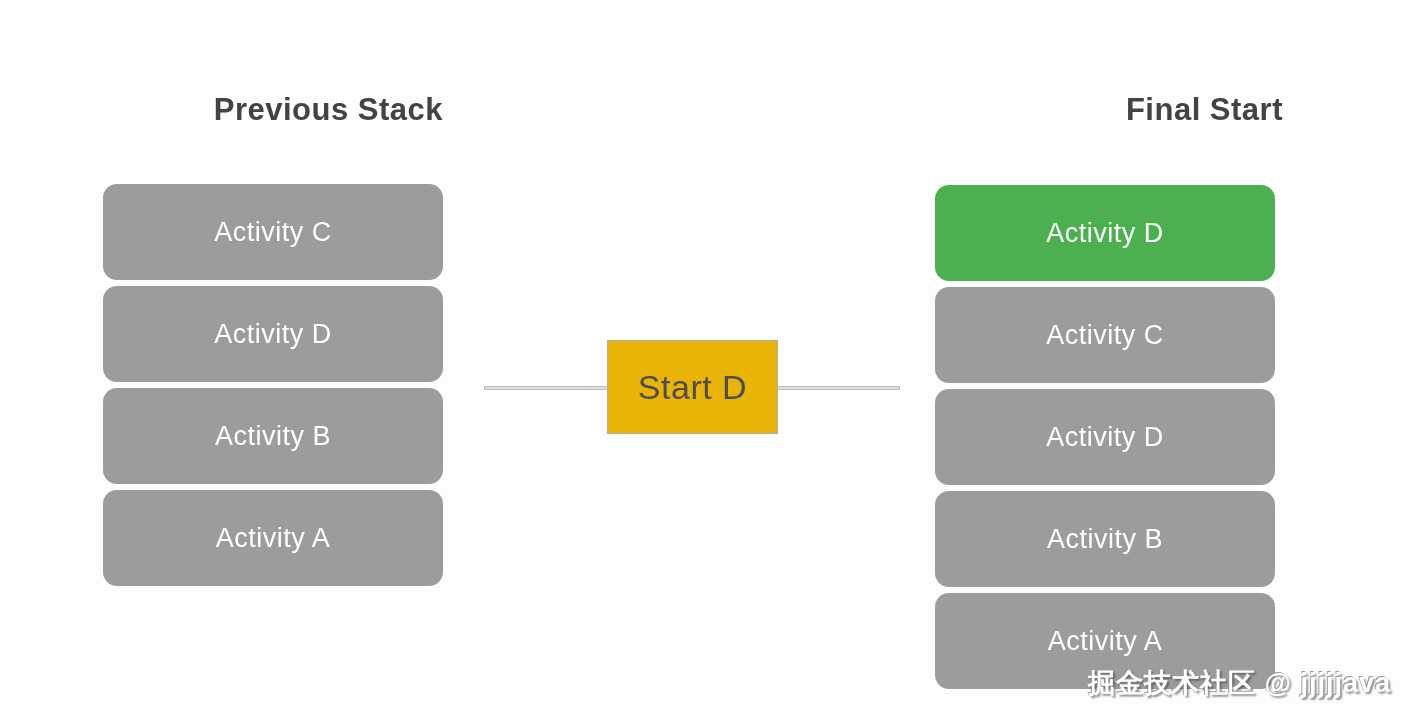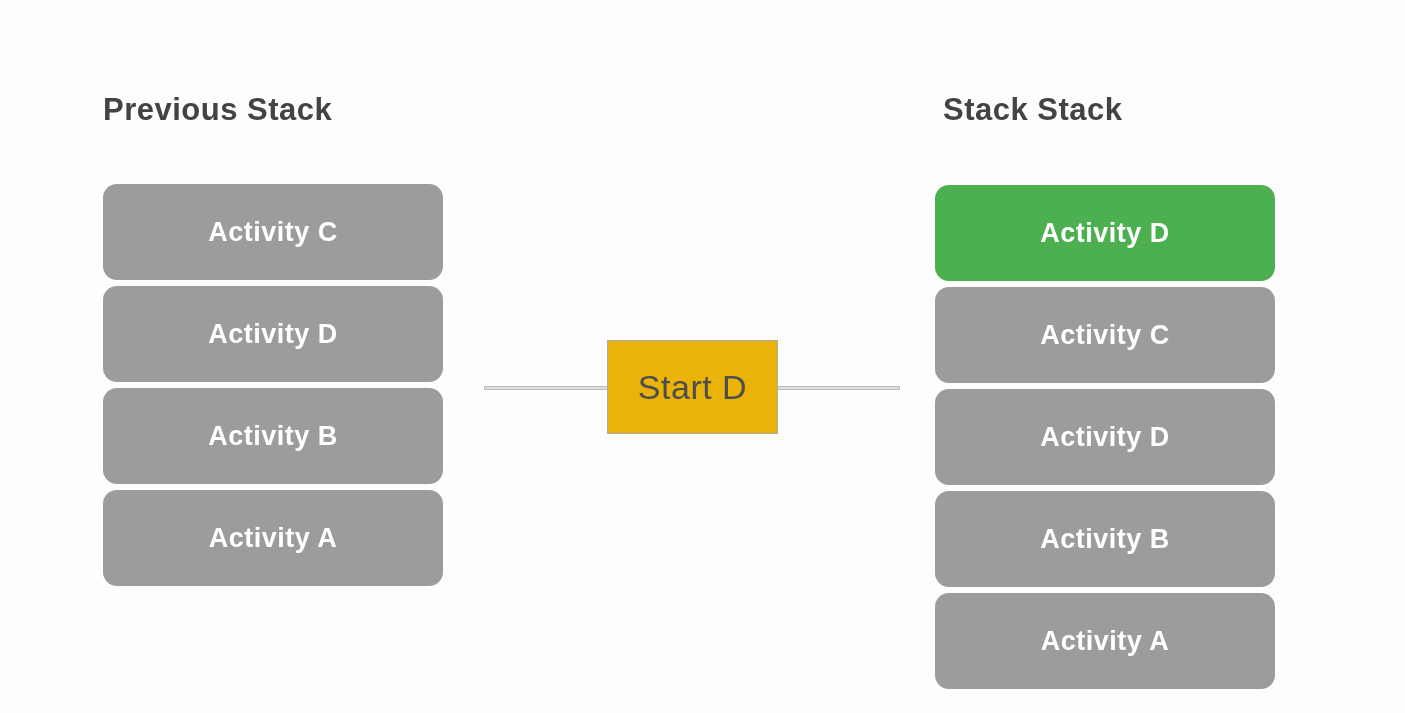--- a/index.html
+++ b/index.html
@@ -15,21 +15,21 @@
     font-family: "Liberation Sans", sans-serif;
   }
   .stage {
     position: absolute;
     inset: 0;
   }
   .stack-title {
     position: absolute;
     top: 92px;
     width: 340px;
-    text-align: left;
+    text-align: right;
     font-size: 31px;
     font-weight: bold;
     color: #434343;
     letter-spacing: 0.5px;
   }
   .stack-title.left  { left: 103px; }
   .stack-title.right { left: 943px; }
   .stack {
     position: absolute;
     width: 340px;
@@ -39,21 +39,21 @@
   }
   .stack.left  { left: 103px; top: 184px; }
   .stack.right { left: 935px; top: 185px; }
   .stack-item {
     height: 96px;
     border-radius: 14px;
     display: flex;
     align-items: center;
     justify-content: center;
     font-size: 27px;
-    font-weight: bold;
+    font-weight: normal;
     color: #ffffff;
     background: #9c9c9c;
     letter-spacing: 0.5px;
   }
   .connector-line {
     position: absolute;
     left: 484px;
     top: 386px;
     width: 416px;
     height: 4px;
@@ -90,35 +90,36 @@
     white-space: nowrap;
   }
 </style>
 </head>
 <body>
 
 <div class="stage">
 
   <div class="stack-title left">Previous Stack</div>
 
-  <div class="stack-title right">Stack Stack</div>
+  <div class="stack-title right">Final Start</div>
 
   <div class="stack left">
     <div class="stack-item" style="background: rgb(156, 156, 156);">Activity C</div>
     <div class="stack-item" style="background: rgb(156, 156, 156);">Activity D</div>
     <div class="stack-item" style="background: rgb(156, 156, 156);">Activity B</div>
     <div class="stack-item" style="background: rgb(156, 156, 156);">Activity A</div>
   </div>
 
   <div class="connector-line"></div>
 
   <div class="action-box">Start D</div>
 
   <div class="stack right">
     <div class="stack-item" style="background: rgb(76, 175, 80);">Activity D</div>
     <div class="stack-item" style="background: rgb(156, 156, 156);">Activity C</div>
     <div class="stack-item" style="background: rgb(156, 156, 156);">Activity D</div>
     <div class="stack-item" style="background: rgb(156, 156, 156);">Activity B</div>
     <div class="stack-item" style="background: rgb(156, 156, 156);">Activity A</div>
   </div>
 
+  <div class="watermark">掘金技术社区 @ jjjjjava</div>
 
 </div>
 
 </body></html>

